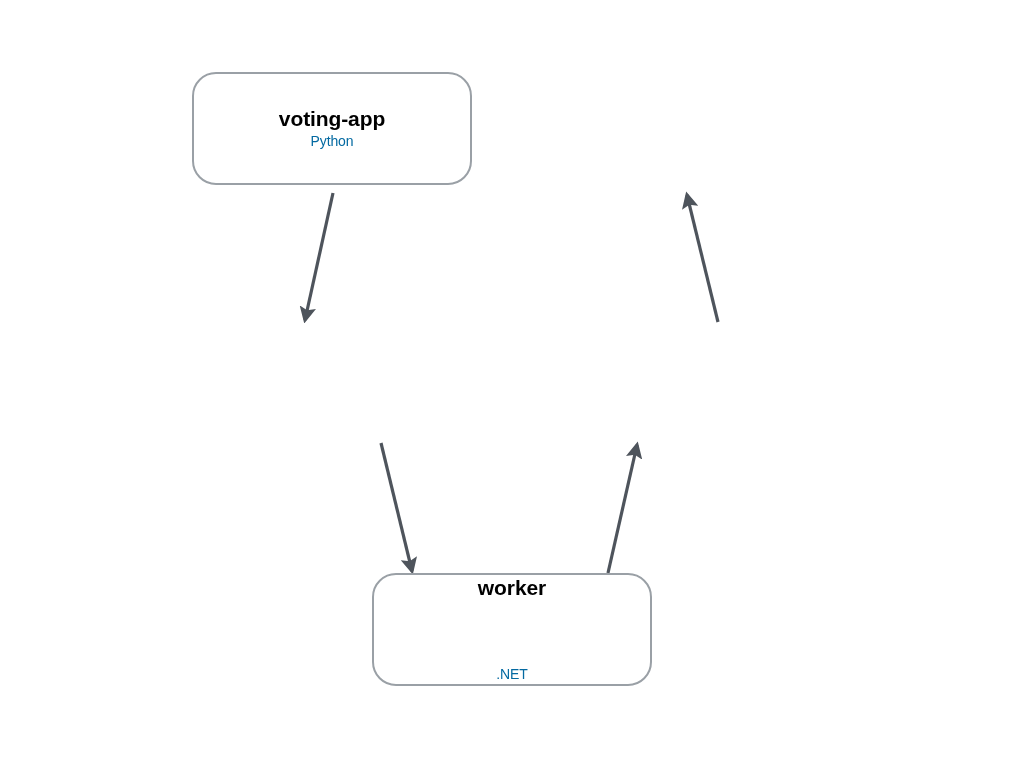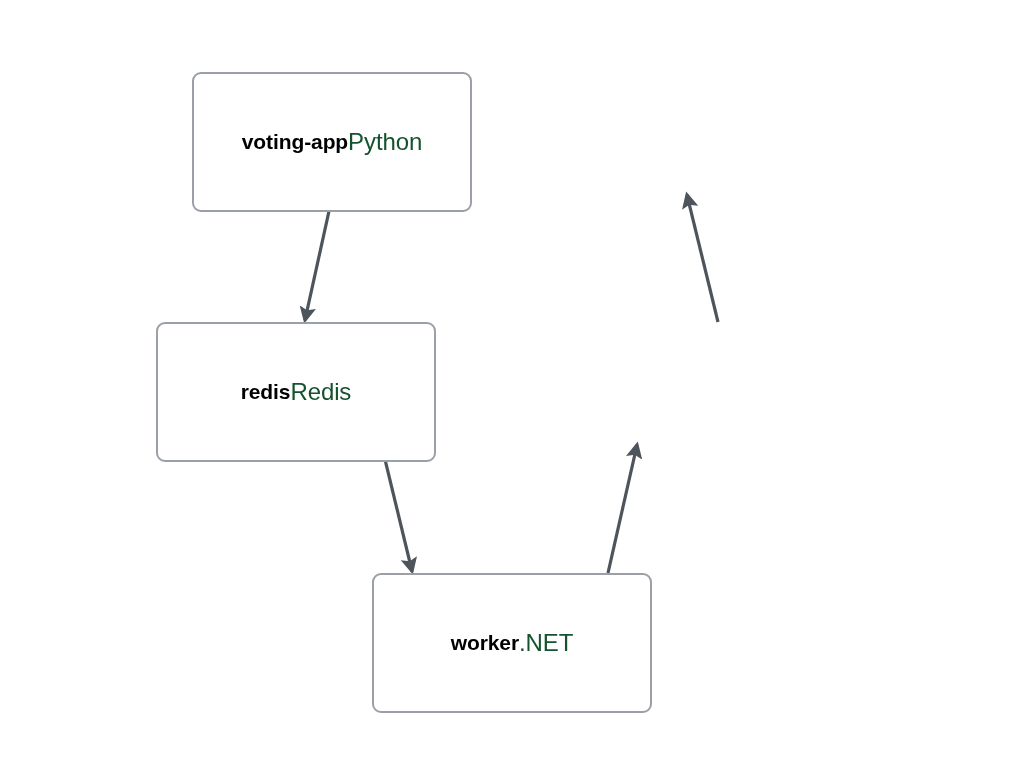--- a/index.html
+++ b/index.html
@@ -24,41 +24,42 @@
     position: absolute;
     left: 0;
     top: 0;
     width: 1024px;
     height: 768px;
   }
   .node {
     position: absolute;
     box-sizing: border-box;
     width: 280px;
-    height: 140px;
+    height: 113px;
     background: #ffffff;
     border: 2px solid #9aa0a6;
-    border-radius: 9px;
+    border-radius: 24px;
     display: flex;
+    flex-direction: column;
     align-items: center;
     justify-content: center;
     z-index: 2;
   }
   .node-title {
     font-size: 21px;
     font-weight: bold;
     color: #000000;
     line-height: 1.26;
     letter-spacing: -0.1px;
     text-align: center;
   }
   .node-subtitle {
-    font-size: 24px;
+    font-size: 14px;
     font-weight: normal;
-    color: #14532d;
+    color: #0369a1;
     line-height: 1.26;
     letter-spacing: -0.1px;
     text-align: center;
   }
 </style>
 </head>
 <body>
 
 <div id="diagram-canvas">
 
@@ -77,24 +78,20 @@
 
     <line x1="718" y1="322" x2="687" y2="195" stroke="#4e545c" stroke-width="3.2" stroke-linecap="butt" marker-end="url(#arrowhead)"></line>
   </svg>
 
   <div class="node" style="left:192px; top:72px;">
     <div class="node-title">voting-app</div>
     <div class="node-subtitle">Python</div>
   </div>
 
 
-  <div class="node" style="left:156px; top:322px;">
-    <div class="node-title">redis</div>
-    <div class="node-subtitle">Redis</div>
-  </div>
 
 
-  <div class="node" style="left:372px; top:573px;">
+  <div class="node" style="left:372px; top:573px;justify-content:space-between;">
     <div class="node-title">worker</div>
     <div class="node-subtitle">.NET</div>
   </div>
 
 </div>
 
 </body></html>

